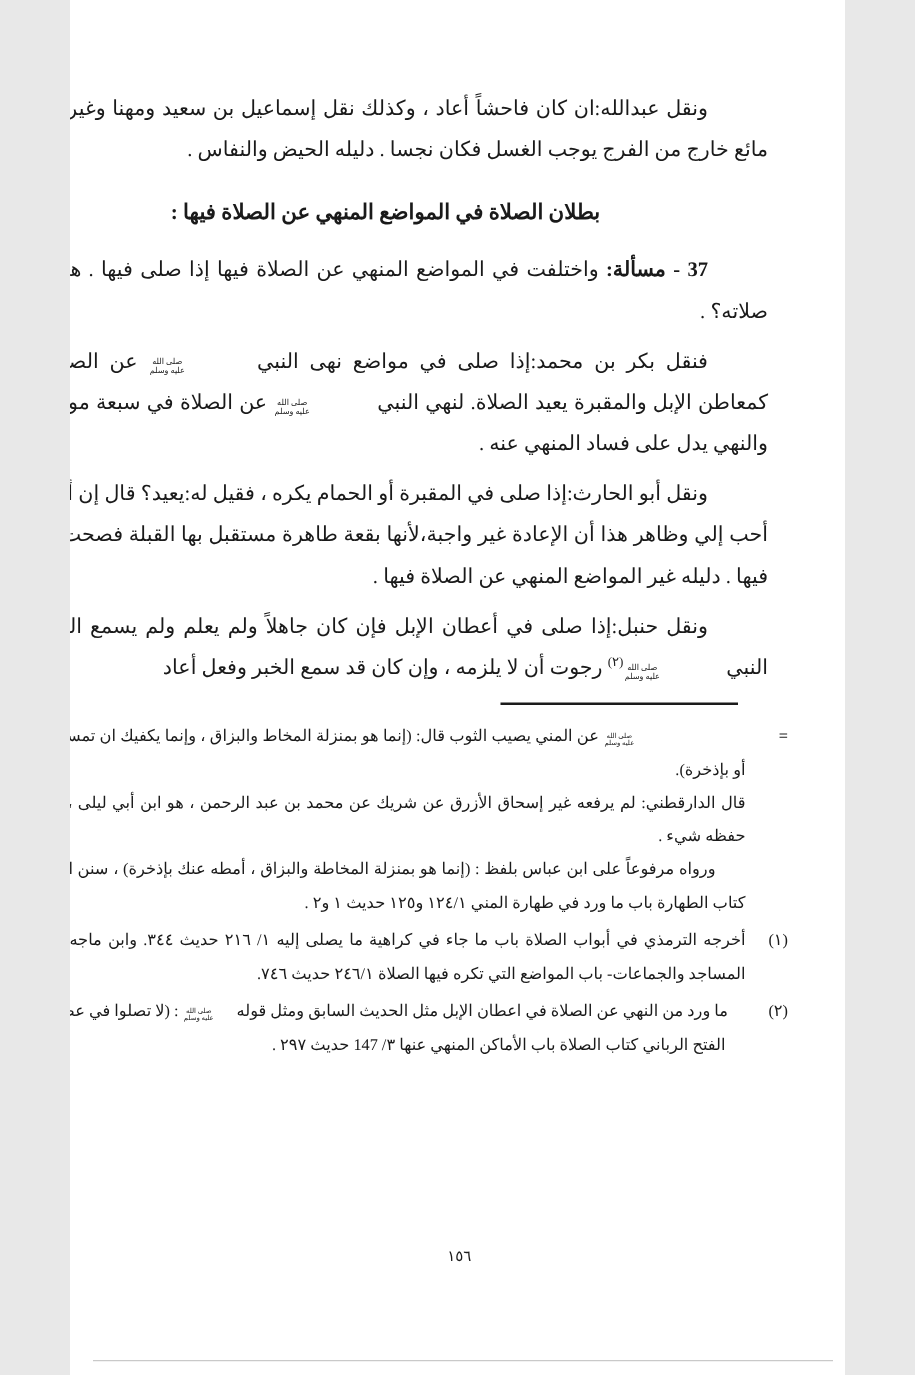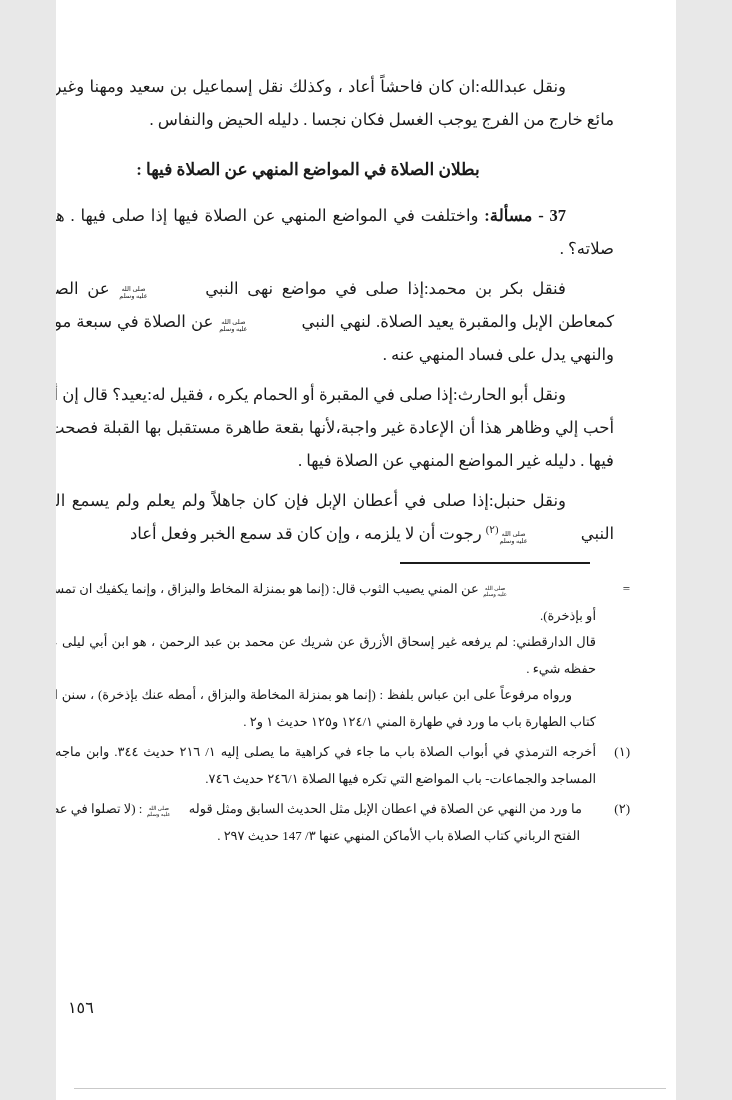--- a/index.html
+++ b/index.html
@@ -73,22 +73,22 @@
   }
   .fn p{
     margin:0;
     text-align:justify;
   }
   .fn .pbuh{font-size:5.5px;vertical-align:-3px;}
   
   .page-number{
     position:absolute;
     top:998px;left:0;right:10px;
-    text-align:left;
-    font-size:16px;
+    text-align:center;
+    font-size:12px;
     letter-spacing:7px;
     margin-left:12px;
   }
   .scan-edge{
     position:absolute;
     left:18px;right:10px;bottom:11px;
     height:1px;
     background:#c9c9c9;
   }
 </style>

